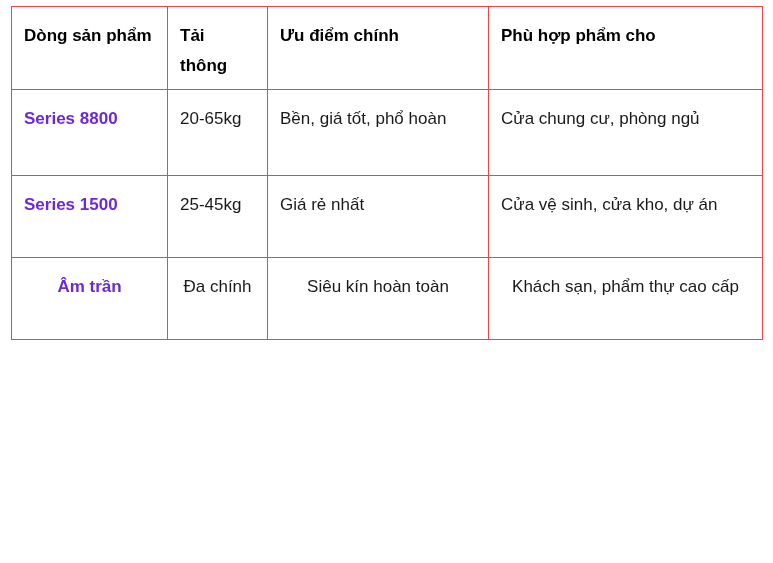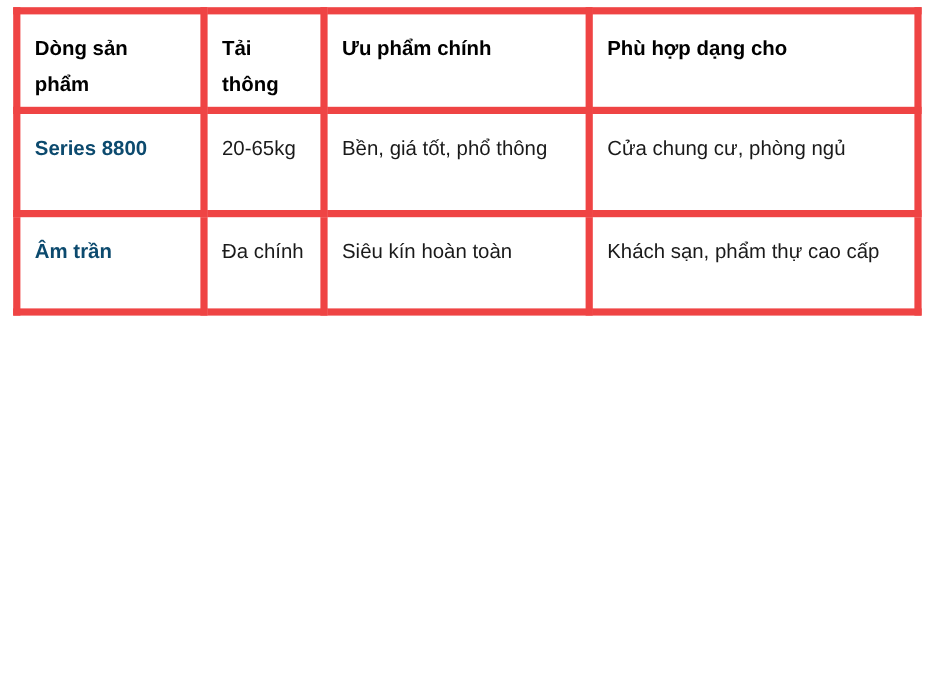--- a/index.html
+++ b/index.html
@@ -39,21 +39,21 @@
     background: #ffffff;
   }
 
   table.compare-table col.c-product  { width: 156px; }
   table.compare-table col.c-load     { width: 100px; }
   table.compare-table col.c-benefit  { width: 221px; }
   table.compare-table col.c-bestfor  { width: 274px; }
 
   table.compare-table th,
   table.compare-table td {
-    border: 6px solid #ef4444;
+    border: 1px solid #ef4444;
     vertical-align: top;
     text-align: left;
     padding: 14px 12px 0 12px;
     line-height: 30px;
     font-size: 17px;
     font-weight: 400;
     color: #1a1a1a;
     word-wrap: break-word;
     overflow-wrap: break-word;
   }
@@ -61,55 +61,61 @@
   table.compare-table th {
     font-weight: bold;
     color: #000000;
     font-size: 17px;
     height: 83px;
     box-sizing: border-box;
   }
 
   table.compare-table td.product-cell {
     font-weight: bold;
-    color: #0c4a6e;
+    color: #6d28d9;
   }
 
   tr.row-1 td { height: 86px; box-sizing: border-box; }
   tr.row-2 td { height: 105px; box-sizing: border-box; }
   tr.row-3 td { height: 82px; box-sizing: border-box; }
   tr.row-4 td { height: 109px; box-sizing: border-box; }
-  tr.row-5 td { height: 82px; box-sizing: border-box; }
+  tr.row-5 td { height: 82px; box-sizing: border-box; text-align: center; }
 </style>
 </head>
 <body>
 
 <div class="page">
   <div class="table-wrap">
     <table class="compare-table">
       <colgroup>
         <col class="c-product">
         <col class="c-load">
         <col class="c-benefit">
         <col class="c-bestfor">
       </colgroup>
       <thead>
         <tr>
           <th>Dòng sản phẩm</th>
           <th>Tải thông</th>
-          <th>Ưu phẩm chính</th>
-          <th>Phù hợp dạng cho</th>
+          <th>Ưu điểm chính</th>
+          <th>Phù hợp phẩm cho</th>
         </tr>
       </thead>
       <tbody>
         <tr class="row-1">
           <td class="product-cell">Series 8800</td>
           <td>20-65kg</td>
-          <td>Bền, giá tốt, phổ thông</td>
+          <td>Bền, giá tốt, phổ hoàn</td>
           <td>Cửa chung cư, phòng ngủ</td>
+        </tr>
+        <tr class="row-3">
+          <td class="product-cell">Series 1500</td>
+          <td>25-45kg</td>
+          <td>Giá rẻ nhất</td>
+          <td>Cửa vệ sinh, cửa kho, dự án</td>
         </tr>
         <tr class="row-5">
           <td class="product-cell">Âm trần</td>
           <td>Đa chính</td>
           <td>Siêu kín hoàn toàn</td>
           <td>Khách sạn, phẩm thự cao cấp</td>
         </tr>
       </tbody>
     </table>
   </div>

